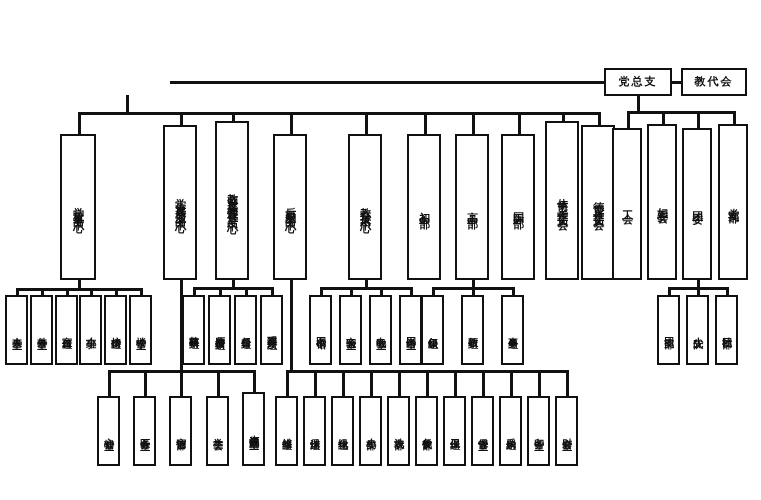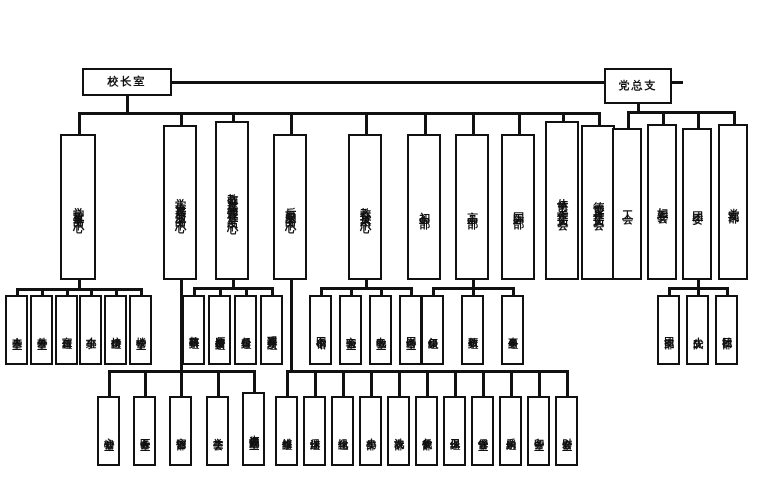--- a/index.html
+++ b/index.html
@@ -58,24 +58,24 @@
   .ln{position:absolute;background:#111;z-index:1;}
   .ln.h{height:2.5px;}
   .ln.v{width:2.5px;}
 </style>
 </head>
 <body>
 
 <div id="chart">
 
 
-  <div class="node h" style="left:82px;top:68px;width:90px;height:28px;">校长室</div>
-
-  <div class="node h" style="left:604px;top:68px;width:68px;height:36px;">党总支</div>
-
+
+  <div class="node h" style="left:604px;top:68px;width:68px;height:28px;">党总支</div>
+
+  <div class="node h" style="left:681px;top:68px;width:66px;height:28px;">教代会</div>
 
   <div class="ln h" style="left:170px;top:81px;width:436px;"></div>
 
   <div class="ln h" style="left:670px;top:81px;width:13px;"></div>
 
   <div class="ln v" style="left:126px;top:95px;height:18px;"></div>
 
   <div class="ln h" style="left:78px;top:112px;width:520px;"></div>
 
   <div class="ln v" style="left:78px;top:112px;height:22px;"></div>

